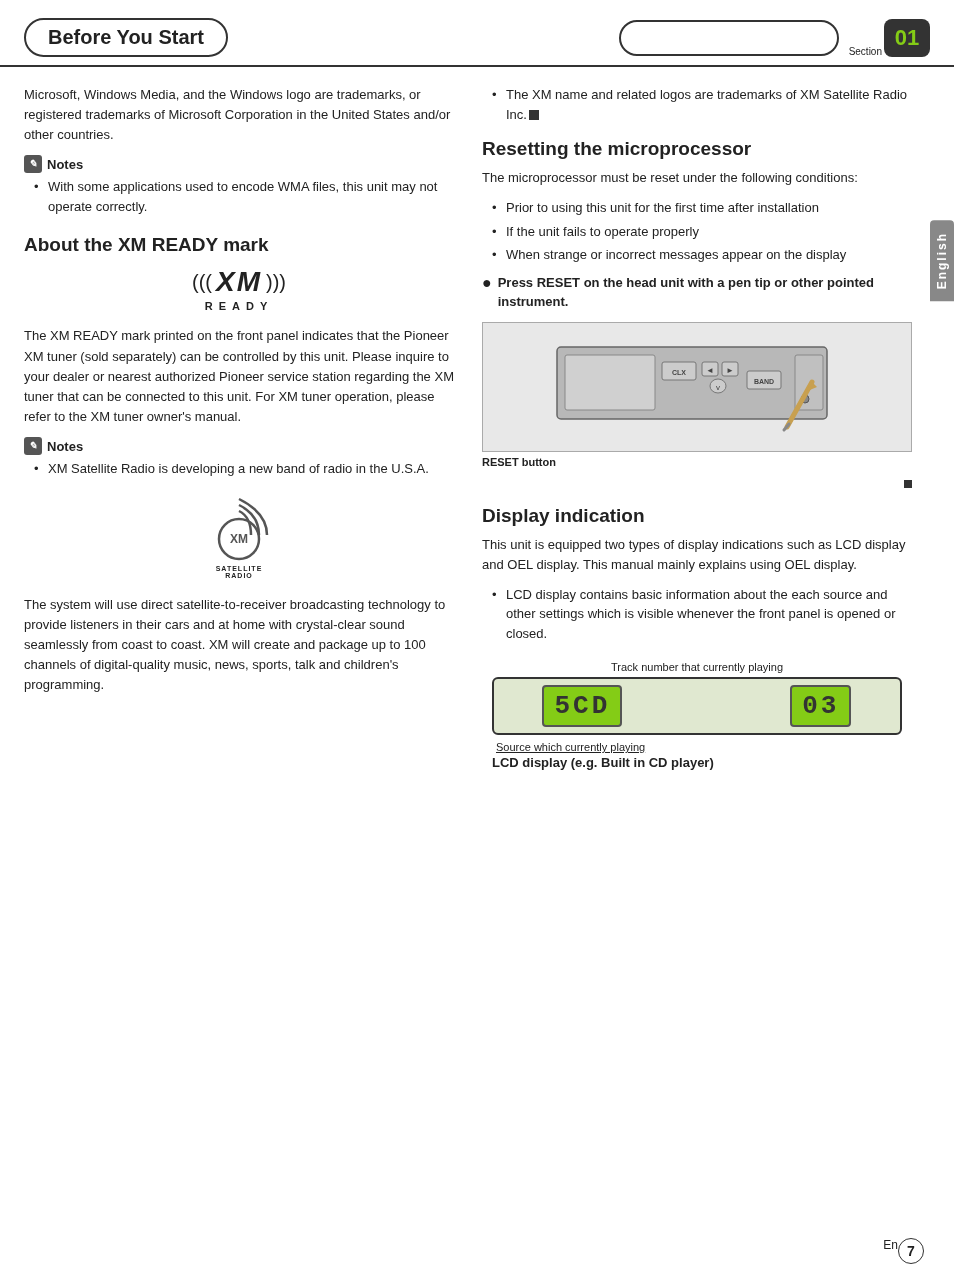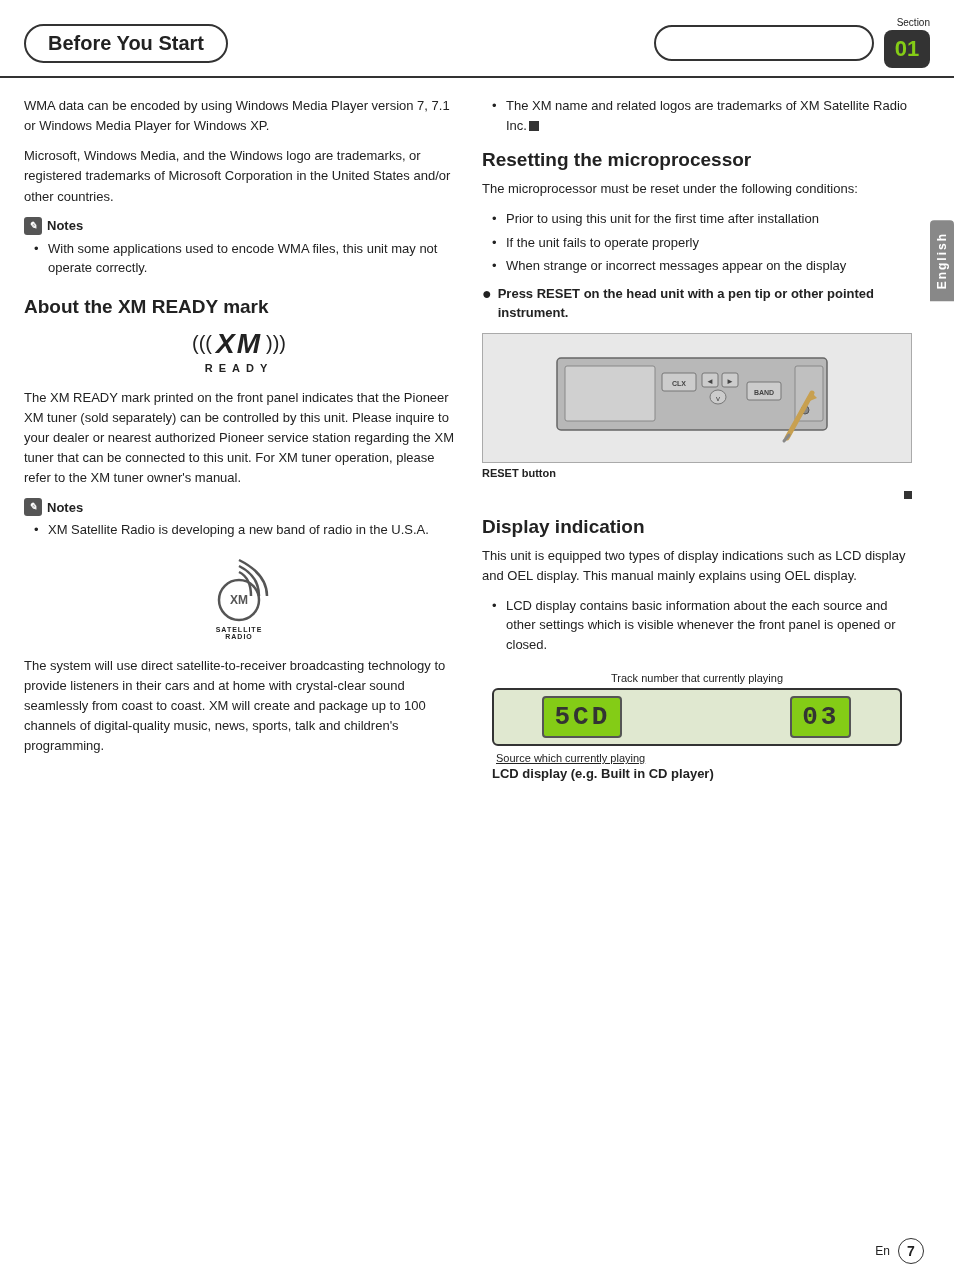--- a/index.html
+++ b/index.html
@@ -265,22 +265,21 @@
       margin-left: 10px;
       margin-top: 2px;
     }
 
     
     .footer {
       position: absolute;
       bottom: 16px;
       right: 30px;
       display: flex;
-      align-items: center;
-      gap: 8px;
+      align-items: flex-start;
       font-size: 13px;
     }
     .footer-en {
       font-size: 12px;
     }
     .footer-num {
       border: 1.5px solid #333;
       border-radius: 50%;
       width: 26px;
       height: 26px;
@@ -291,33 +290,32 @@
       font-weight: bold;
     }
   </style>
 </head>
 <body>
 
 <div class="header">
   <div class="header-title-box">Before You Start</div>
   <div class="header-right">
     <div class="header-input-box"></div>
-    <div style="display:flex;flex-direction:column;align-items:flex-end;gap:2px;">
+    <div style="display:flex;flex-direction:row;align-items:flex-end;gap:2px;">
       <div class="section-label">Section</div>
       <div class="section-num-box">01</div>
     </div>
   </div>
 </div>
 
 <div class="english-tab">English</div>
 
 <div class="main-content">
 
   <div class="left-col">
-    <p class="body-text">WMA data can be encoded by using Windows Media Player version 7, 7.1 or Windows Media Player for Windows XP.</p>
     <p class="body-text">Microsoft, Windows Media, and the Windows logo are trademarks, or registered trademarks of Microsoft Corporation in the United States and/or other countries.</p>
 
     <div class="notes-box">
       <div class="notes-title">
         <span class="notes-icon">✎</span>
         <span>Notes</span>
       </div>
       <ul class="bullet-list">
         <li>With some applications used to encode WMA files, this unit may not operate correctly.</li>
       </ul>

